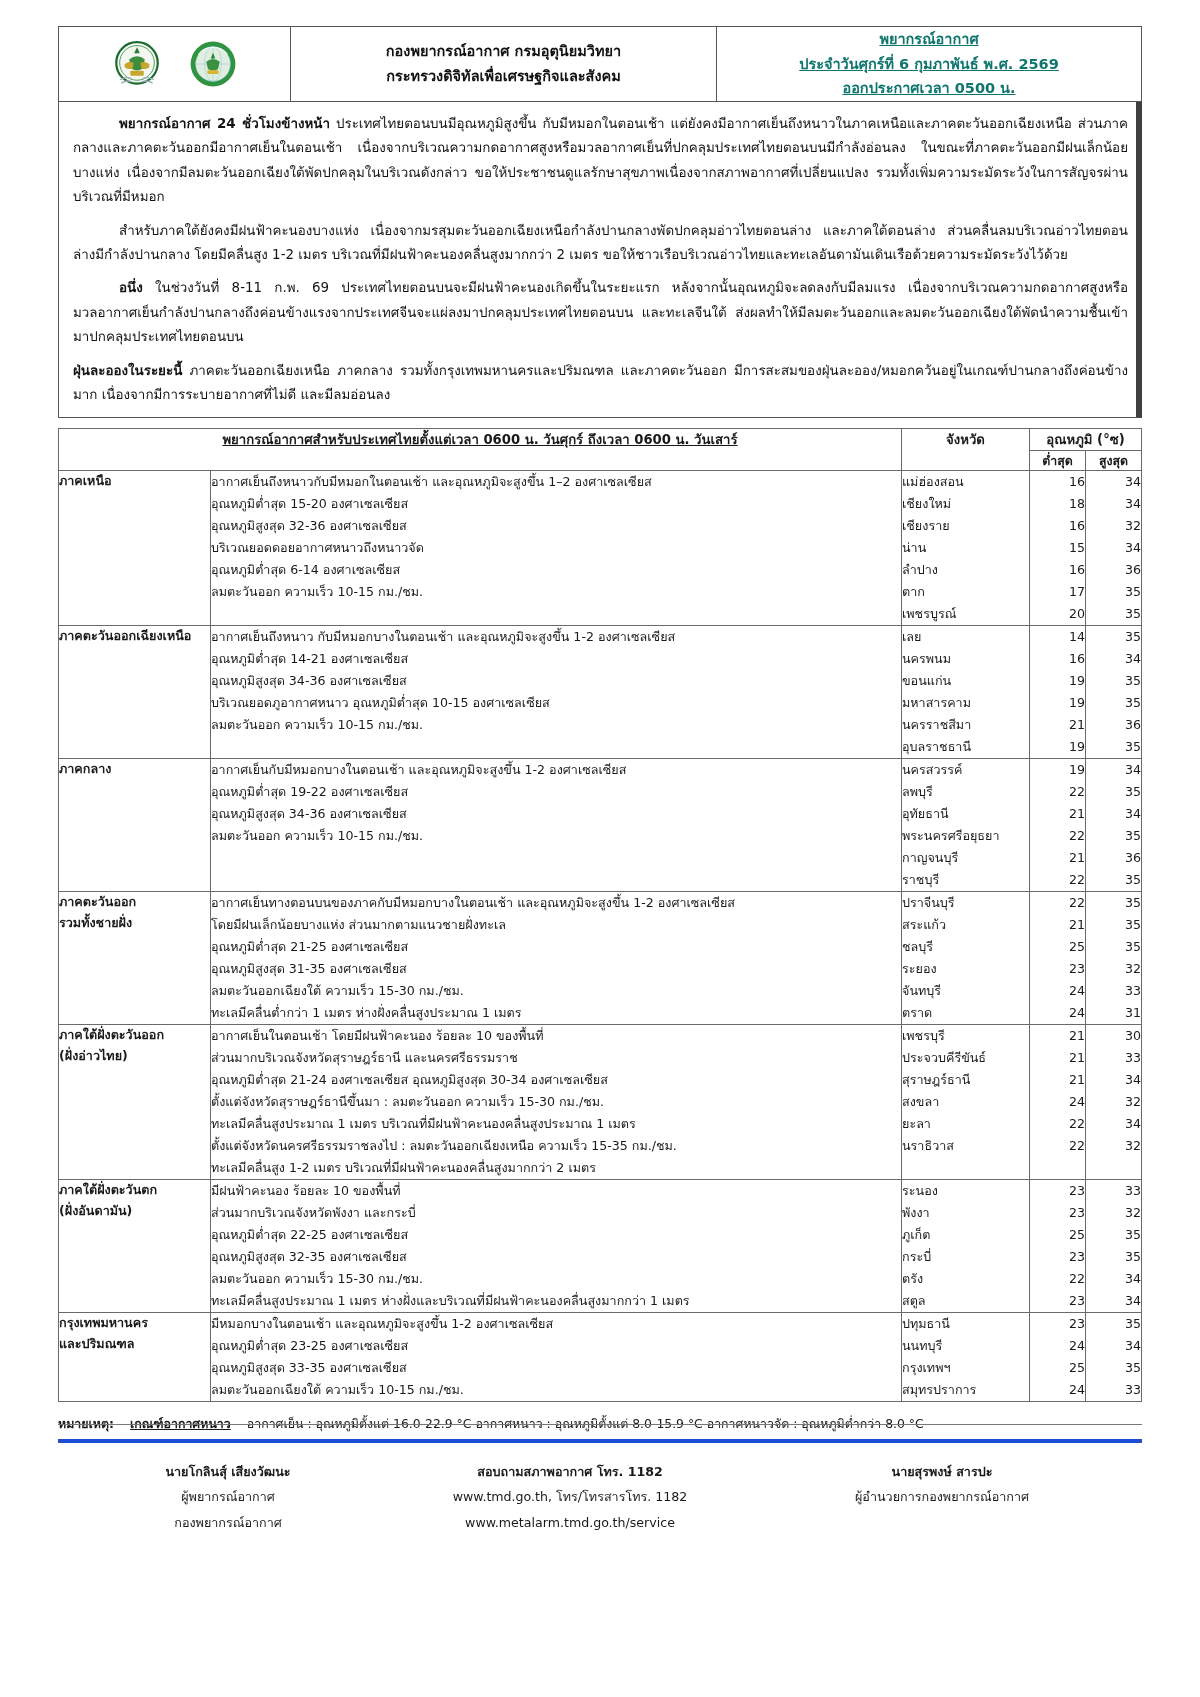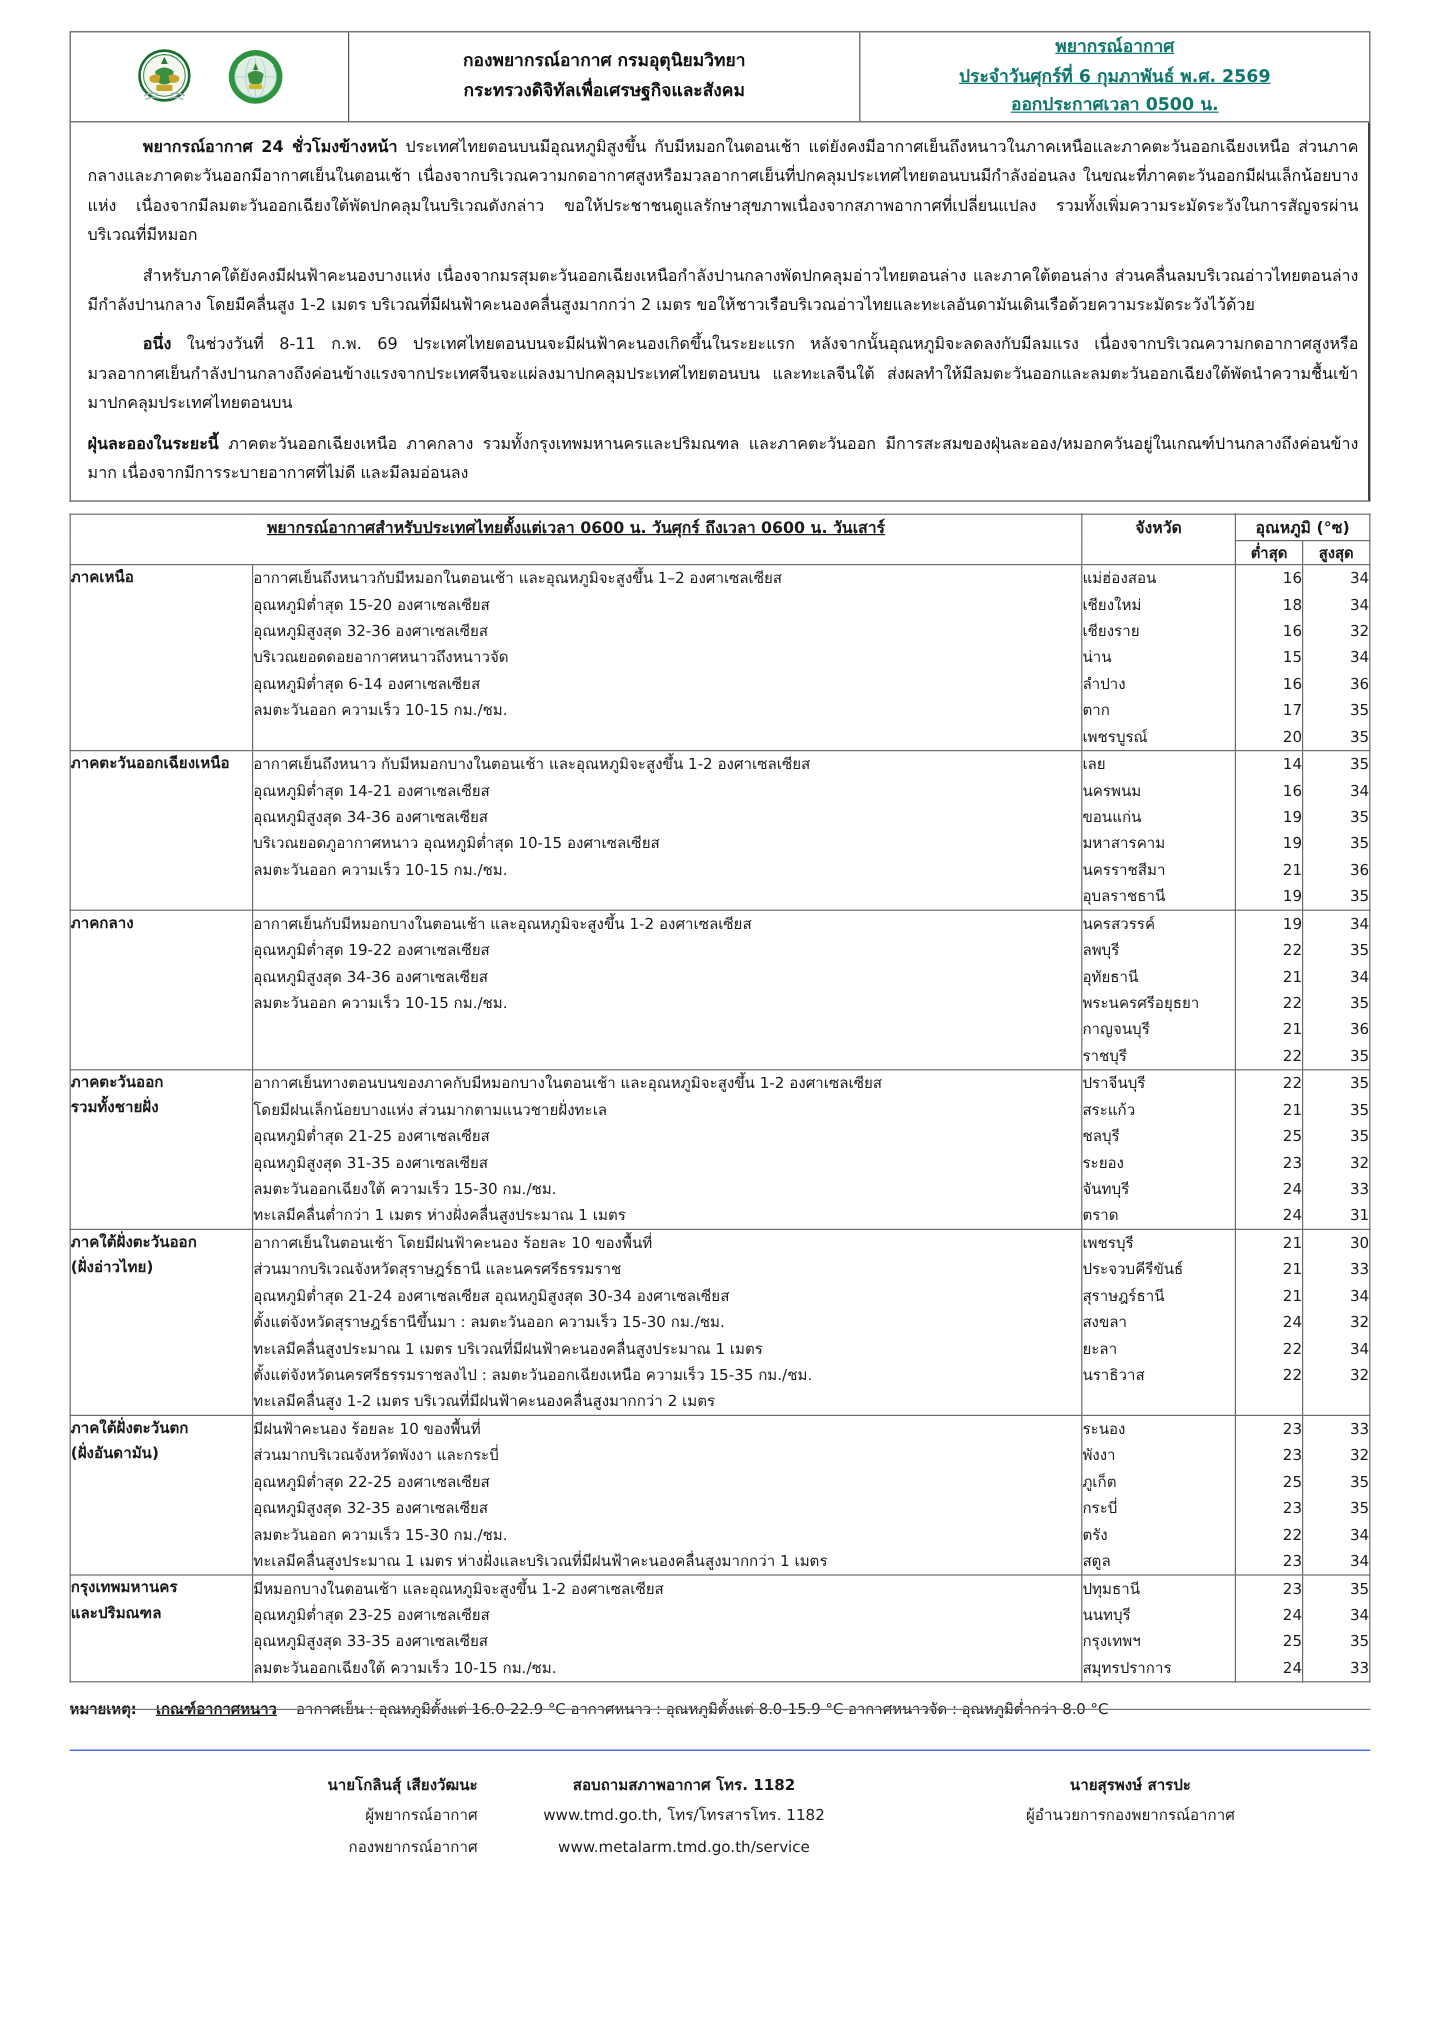--- a/index.html
+++ b/index.html
@@ -64,21 +64,21 @@
     font-size: 14.5px;
     line-height: 1.7;
     font-weight: 600;
     color: #0f766e;
     text-decoration: underline;
   }
 
   
   .narrative {
     border-left: 1px solid #555;
-    border-right: 2px solid #404040;
+    border-right: 6px solid #404040;
     border-bottom: 1px solid #555;
     padding: 10px 8px 8px 14px;
     box-sizing: border-box;
   }
   p.para {
     margin: 0 0 9px 0;
     font-size: 13.4px;
     line-height: 1.82;
     text-align: justify;
     text-indent: 46px;
@@ -177,36 +177,36 @@
   .col-max    { width: 56px; }
 
   
   .note {
     margin-top: 12px;
     font-size: 12.4px;
     line-height: 1.6;
     display: flex;
     gap: 16px;
     align-items: baseline;
-    padding-bottom: 24px;
-    border-bottom: 1px solid #1d4ed8;
+    padding-bottom: 5px;
+    border-bottom: 4px solid #1d4ed8;
   }
   .note-label { font-weight: 700; white-space: nowrap; }
   .note-crit { font-weight: 700; text-decoration: underline; white-space: nowrap; }
   .note-body { }
 
   
   .sig {
     display: flex;
     margin-top: 16px;
     font-size: 12.6px;
     line-height: 2.0;
   }
   .sig-col { flex: 1; text-align: center; }
-  .sig-col.left { flex: 0 0 340px; text-align: right; }
+  .sig-col.left { flex: 0 0 340px; }
   .sig-col.mid { flex: 1; }
   .sig-col.right { flex: 0 0 400px; }
   .sig-col div { white-space: nowrap; }
   .sig-name { font-weight: 600; }
 
   .footer-rule {
     position: absolute;
     left: 58px;
     right: 58px;
     bottom: 36px;

